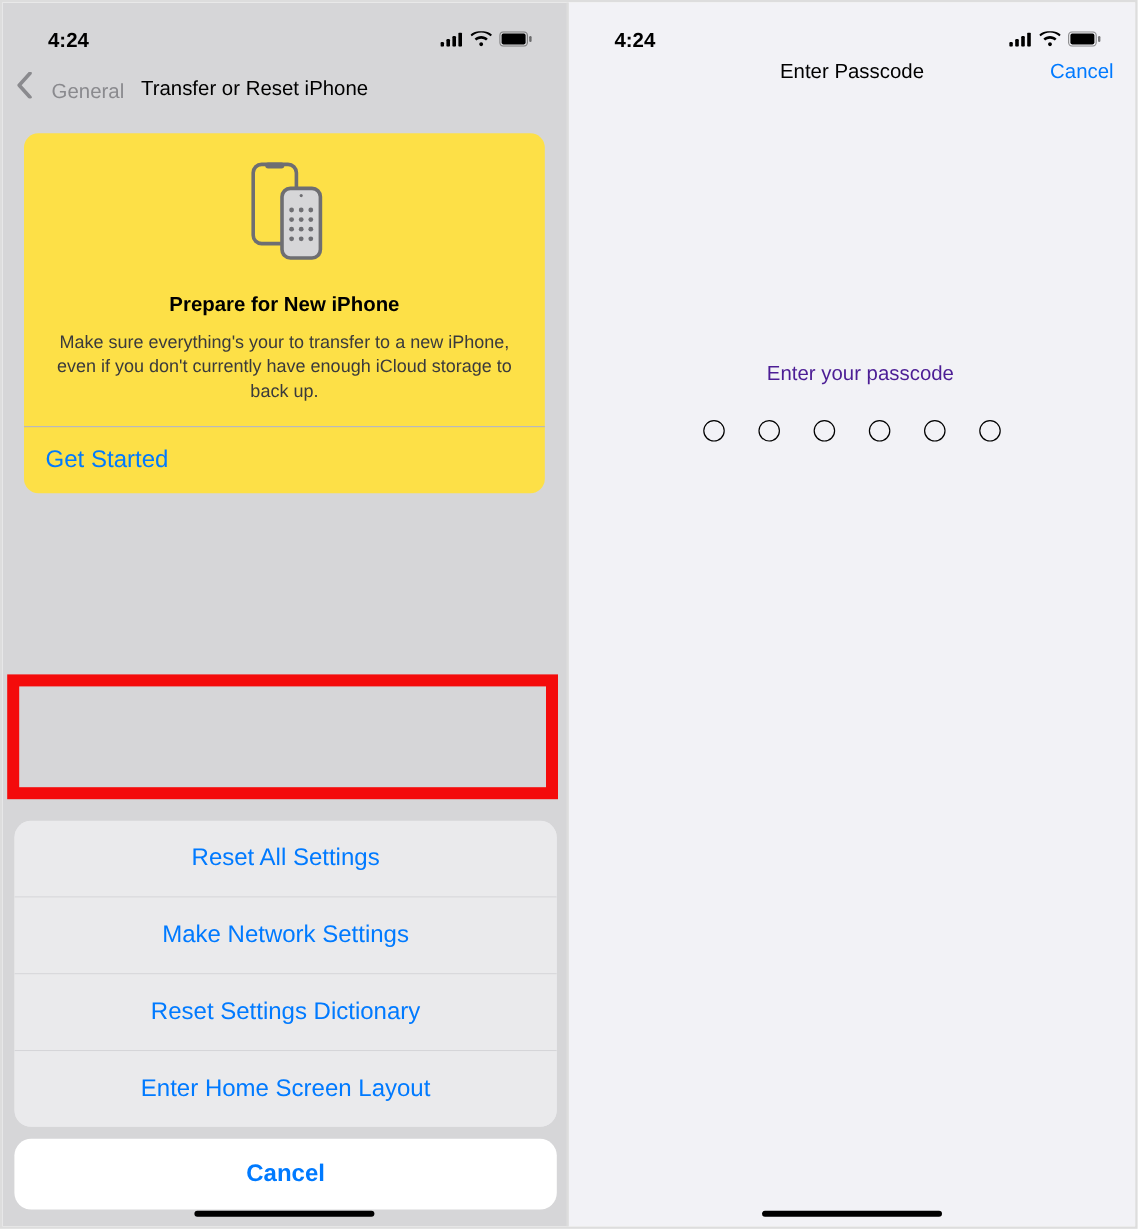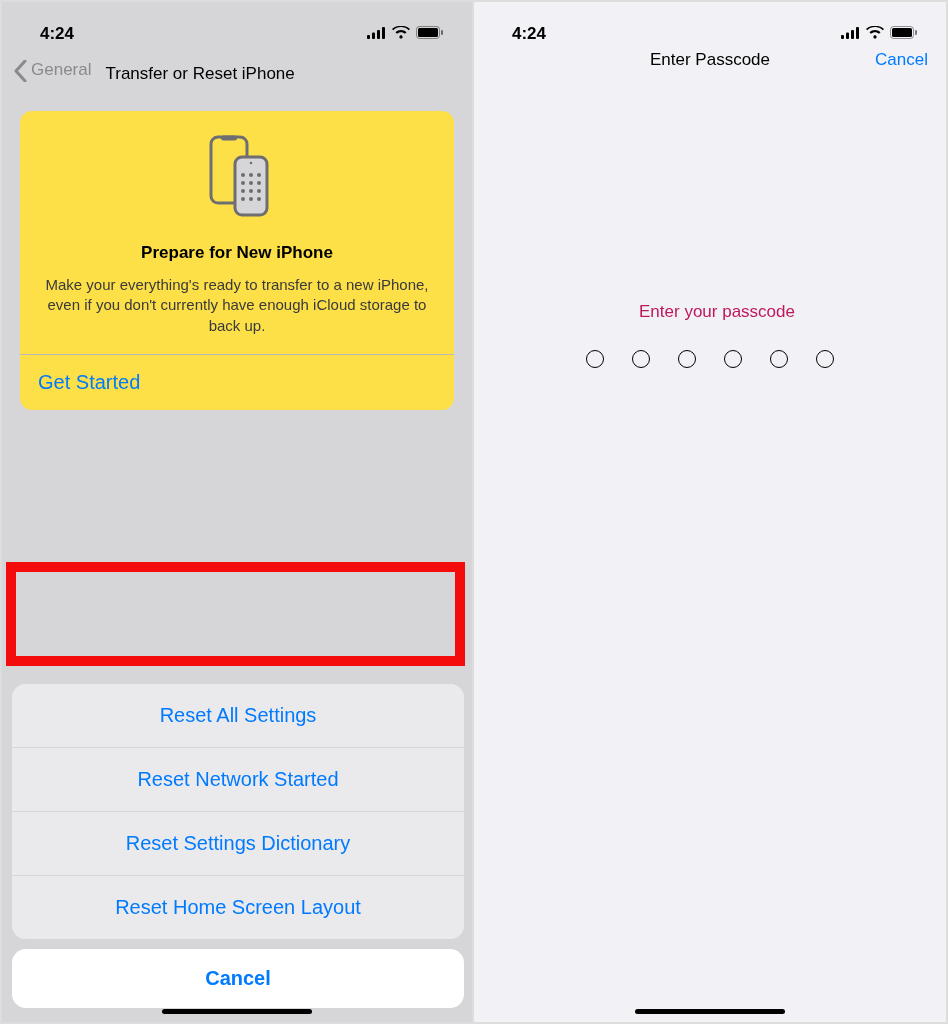--- a/index.html
+++ b/index.html
@@ -36,23 +36,23 @@
   
   .nav-bar {
     display: flex;
     align-items: center;
     padding: 10px 12px 14px;
     font-size: 17px;
     position: relative;
   }
   .nav-back {
     display: flex;
-    align-items: flex-start;
+    align-items: flex-end;
     color: #8a8a8e;
-    gap: 4px;
+    gap: 16px;
   }
   .nav-title-left {
     font-weight: 400;
     color: #000;
     margin-left: 14px;
   }
   .nav-title-center {
     position: absolute;
     left: 0; right: 0;
     text-align: center;
@@ -134,21 +134,21 @@
 
   
   .passcode-area {
     position: absolute;
     top: 300px;
     left: 0; right: 0;
     text-align: center;
   }
   .passcode-label {
     font-size: 17px;
-    color: #be185d;
+    color: #4c1d95;
     margin-bottom: 28px;
     margin-left: 14px;
   }
   .dots { display: flex; justify-content: center; gap: 28px; }
   .dot {
     width: 18px; height: 18px;
     border: 1.6px solid #000;
     border-radius: 50%;
   }
 
@@ -214,31 +214,31 @@
           <circle cx="42" cy="58" r="2"></circle>
             <circle cx="50" cy="58" r="2"></circle>
             <circle cx="58" cy="58" r="2"></circle>
           <circle cx="42" cy="66" r="2"></circle>
             <circle cx="50" cy="66" r="2"></circle>
             <circle cx="58" cy="66" r="2"></circle>
         </g>
       </svg>
     </div>
     <div class="card-title">Prepare for New iPhone</div>
-    <div class="card-desc">Make your everything's ready to transfer to a new iPhone, even if you don't currently have enough iCloud storage to back up.</div>
+    <div class="card-desc">Make sure everything's your to transfer to a new iPhone, even if you don't currently have enough iCloud storage to back up.</div>
     <div class="card-divider"></div>
     <div class="card-action">Get Started</div>
   </div>
 
   <div class="action-sheet">
     <div class="sheet-group">
       <div class="sheet-item">Reset All Settings</div>
-      <div class="sheet-item">Reset Network Started</div>
+      <div class="sheet-item">Make Network Settings</div>
       <div class="sheet-item">Reset Settings Dictionary</div>
-      <div class="sheet-item">Reset Home Screen Layout</div>
+      <div class="sheet-item">Enter Home Screen Layout</div>
     </div>
     <div class="sheet-cancel">Cancel</div>
   </div>
 
   <div class="highlight-box" style="left:4px;top:560px;width:459px;height:104px;"></div>
 
   <div class="home-indicator"></div>
 </div>
 
 <div class="phone phone-right">

